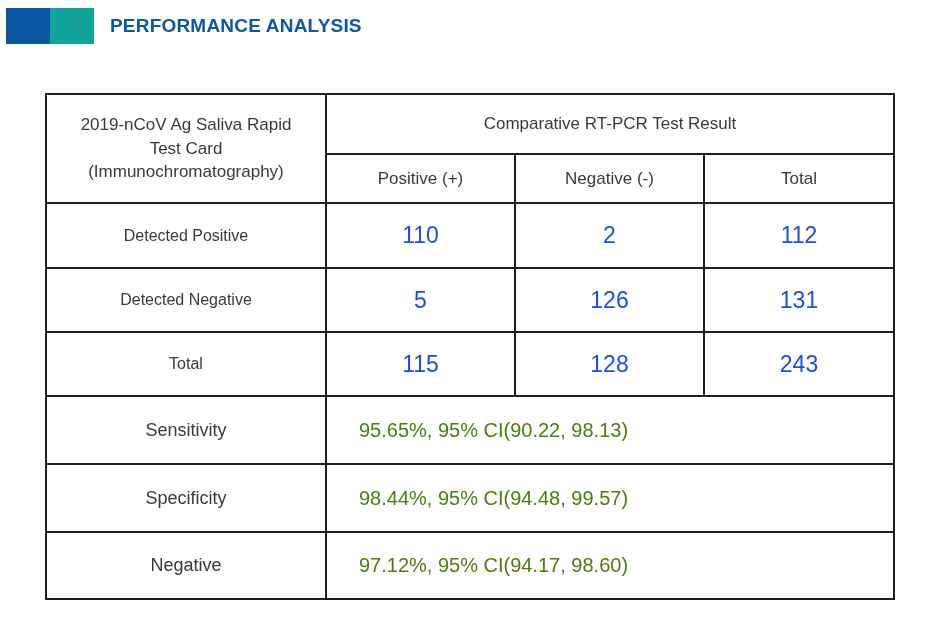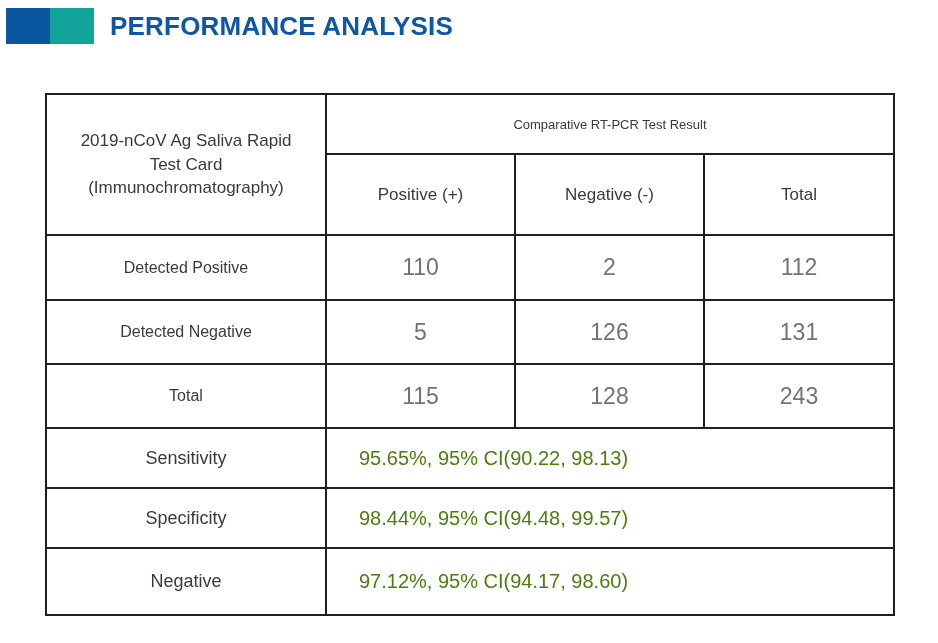--- a/index.html
+++ b/index.html
@@ -25,21 +25,21 @@
   }
   .sq {
     width: 44px;
     height: 36px;
     display: inline-block;
   }
   .sq-blue { background: #0a56a0; }
   .sq-teal { background: #12a39a; }
   .title {
     margin-left: 16px;
-    font-size: 26px;
+    font-size: 19px;
     font-weight: bold;
     letter-spacing: 0.2px;
     color: #0e57a5;
   }
   
   table.perf {
     position: absolute;
     left: 45px;
     top: 93px;
     border-collapse: collapse;
@@ -52,51 +52,51 @@
     text-align: center;
     vertical-align: middle;
     padding: 0;
   }
   col.c1 { width: 280px; }
   col.c2 { width: 189px; }
   col.c3 { width: 189px; }
   col.c4 { width: 190px; }
 
   tr.row-group-header   { height: 60px; }
-  tr.row-col-headers    { height: 81px; }
+  tr.row-col-headers    { height: 49px; }
   tr.row-data-1         { height: 65px; }
   tr.row-data-2         { height: 64px; }
   tr.row-data-3         { height: 64px; }
-  tr.row-stat           { height: 60px; }
+  tr.row-stat           { height: 68px; }
   tr.row-stat-last      { height: 67px; }
 
   .corner-cell {
     font-size: 17px;
     line-height: 1.4;
     color: #3a3a3a;
   }
   .corner-cell .inner {
     max-width: 232px;
     margin: 0 auto;
   }
   .group-header-cell {
-    font-size: 13px;
+    font-size: 17px;
     color: #3a3a3a;
   }
   .col-header-cell {
     font-size: 17px;
     color: #3a3a3a;
   }
   .row-label-cell {
     font-size: 16px;
     color: #3a3a3a;
   }
   .num-cell {
     font-size: 23px;
-    color: #737373;
+    color: #1d4ed8;
   }
   .stat-label-cell {
     font-size: 18px;
     color: #3a3a3a;
   }
   .stat-value-cell {
     font-size: 20px;
     color: #4d7c0f;
     text-align: left !important;
     padding-left: 32px !important;

